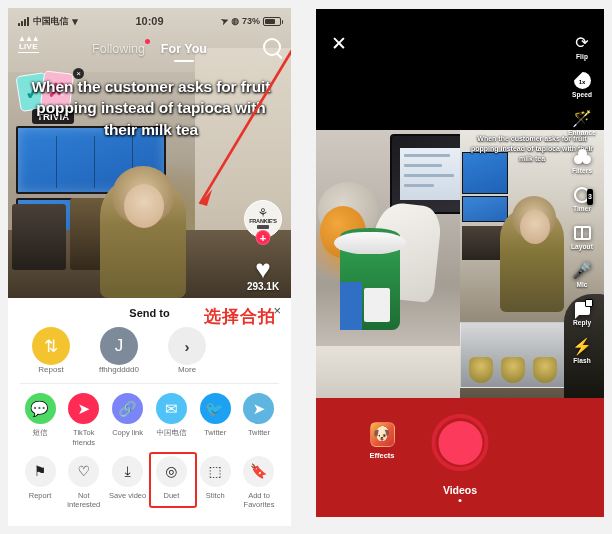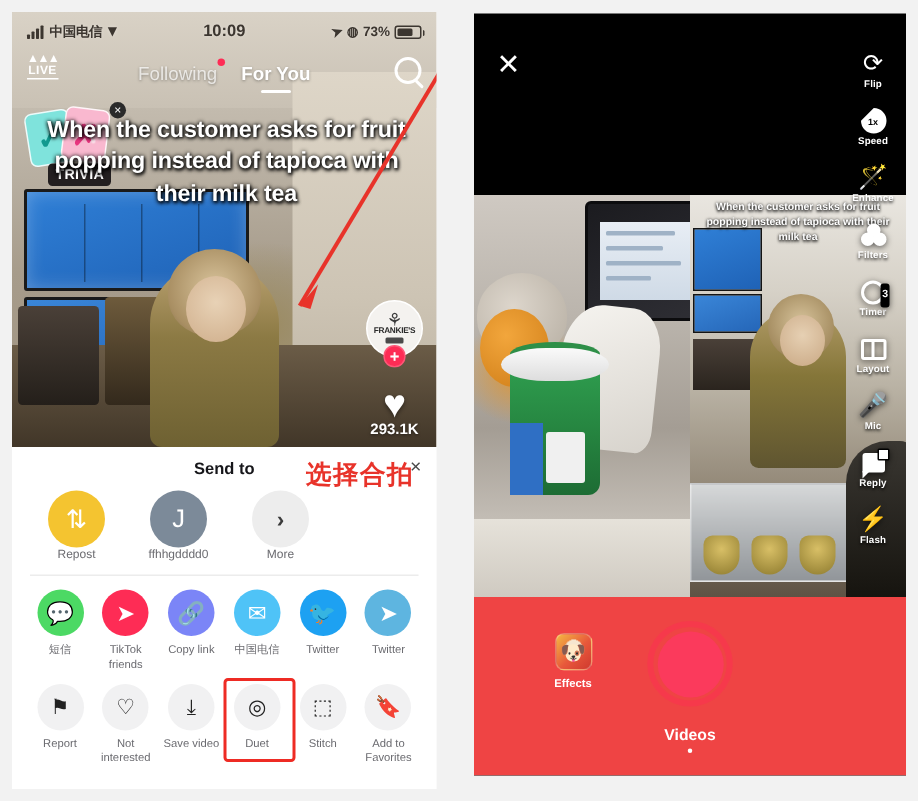--- a/index.html
+++ b/index.html
@@ -434,21 +434,21 @@
   }
   .layout-ico::after{content:"";position:absolute;left:50%;top:0;bottom:0;width:2px;background:#fff;transform:translateX(-50%);}
   .reply-ico {
     width:15px; height:13px; background:#fff; border-radius:2px 2px 2px 0; position:relative;
   }
   .reply-ico::after{content:"";position:absolute;left:0;bottom:-4px;border-left:5px solid #fff;border-bottom:5px solid transparent;}
   .reply-ico::before{content:"";position:absolute;right:-3px;top:-3px;width:6px;height:6px;background:#fff;border:1.5px solid #000;border-radius:1px;}
 
   
   .cam-bottom {
-    position:absolute; left:0; bottom:0; width:288px; height:119px; background:#ef4444;
+    position:absolute; left:0; bottom:0; width:288px; height:119px; background:#b91c1c;
   }
   .effects-btn {
     position:absolute; left:41px; top:24px; width:50px; text-align:center;
   }
   .effects-ico {
     width:25px; height:25px; margin:0 auto; border-radius:6px;
     background:
       radial-gradient(circle at 50% 40%, #f6e6cf 0 32%, rgba(0,0,0,0) 33%),
       linear-gradient(135deg,#f4b942,#e8583b 55%,#d03a2f);
     position:relative; overflow:hidden;

